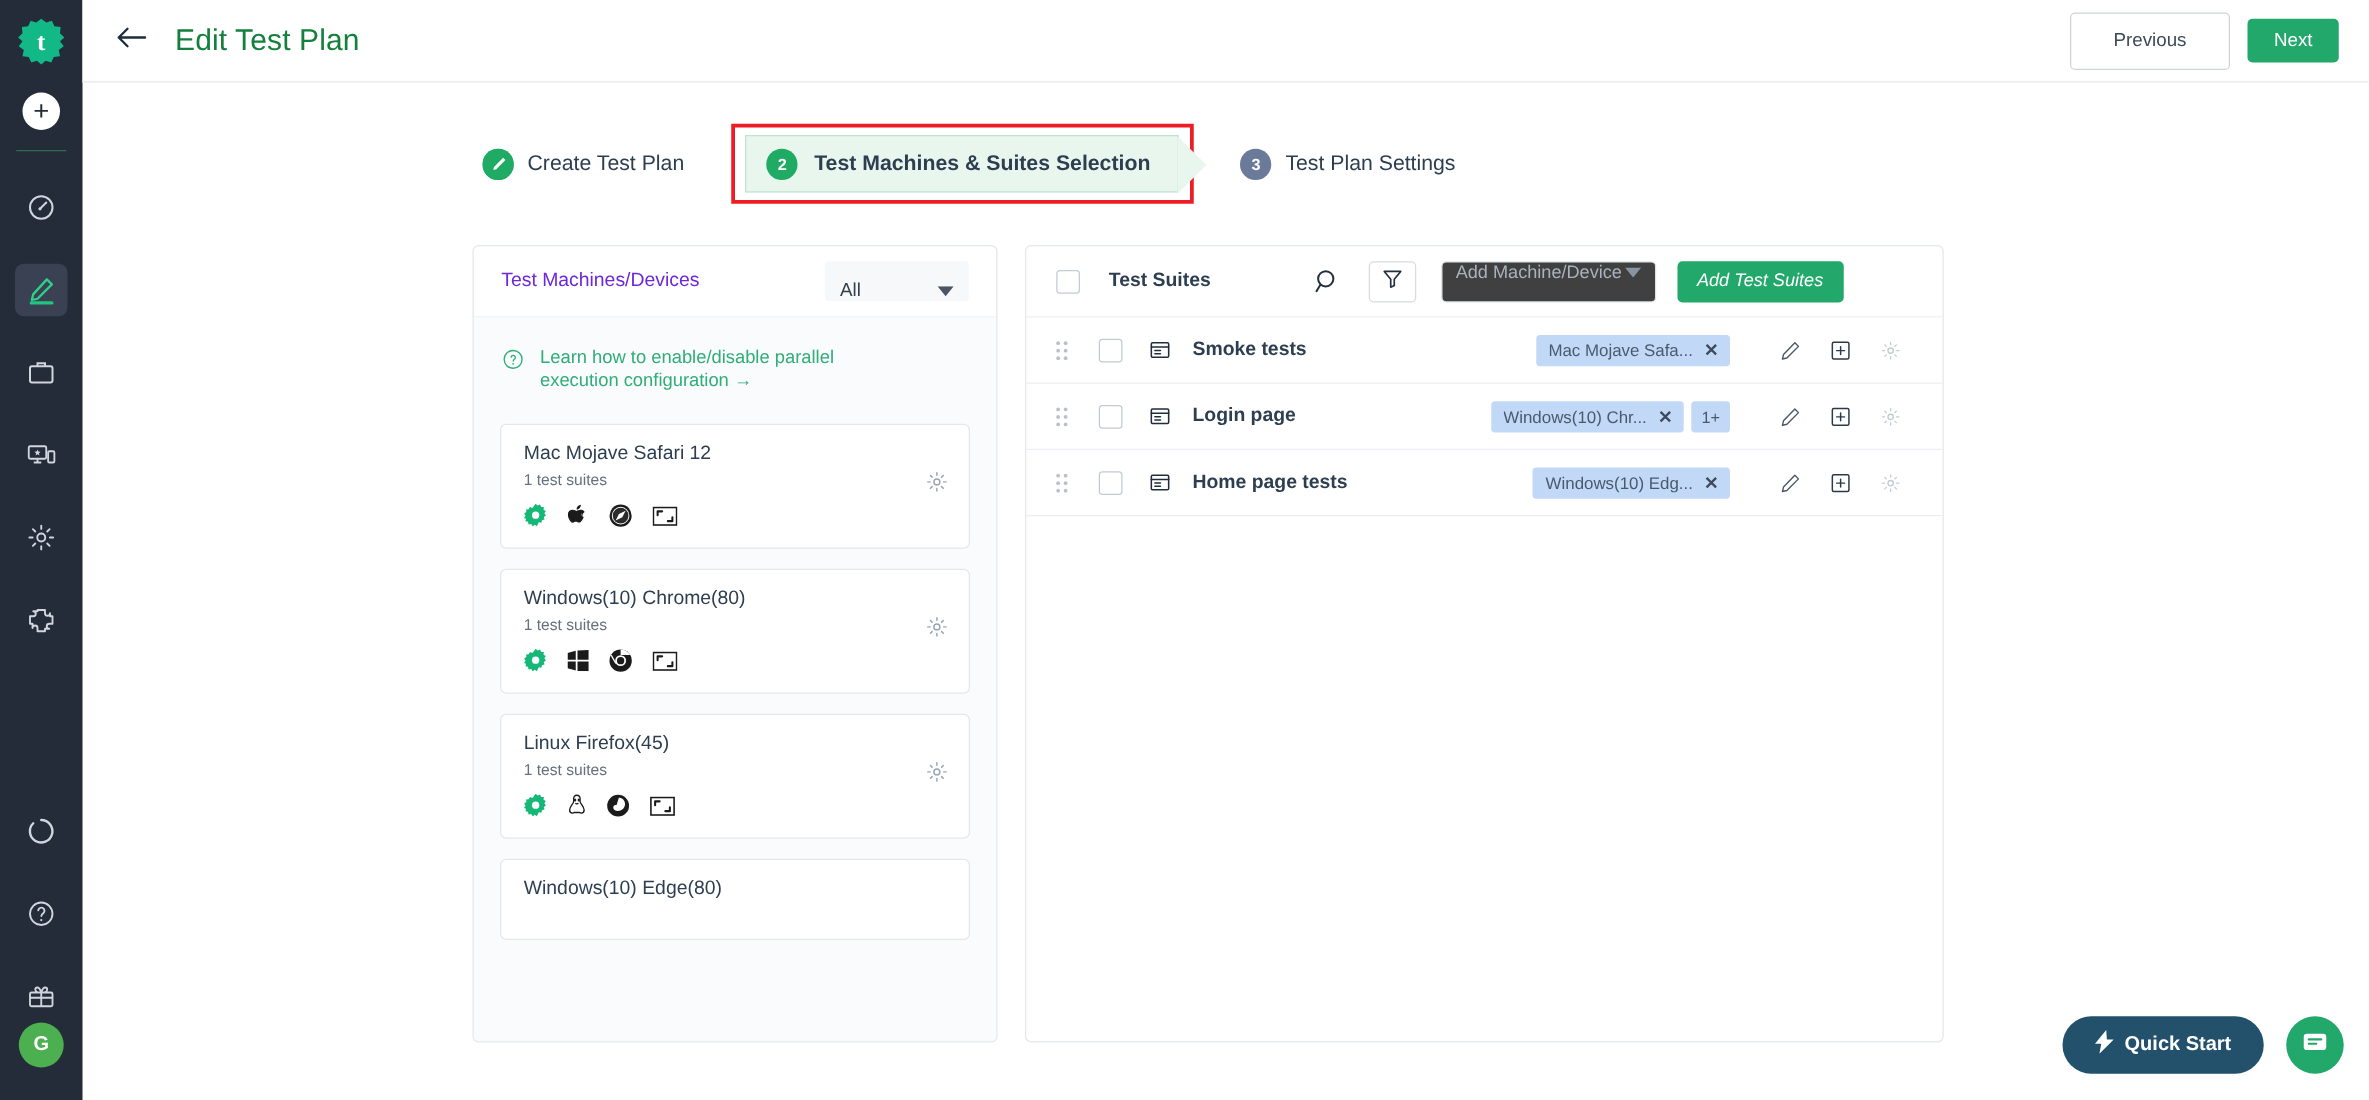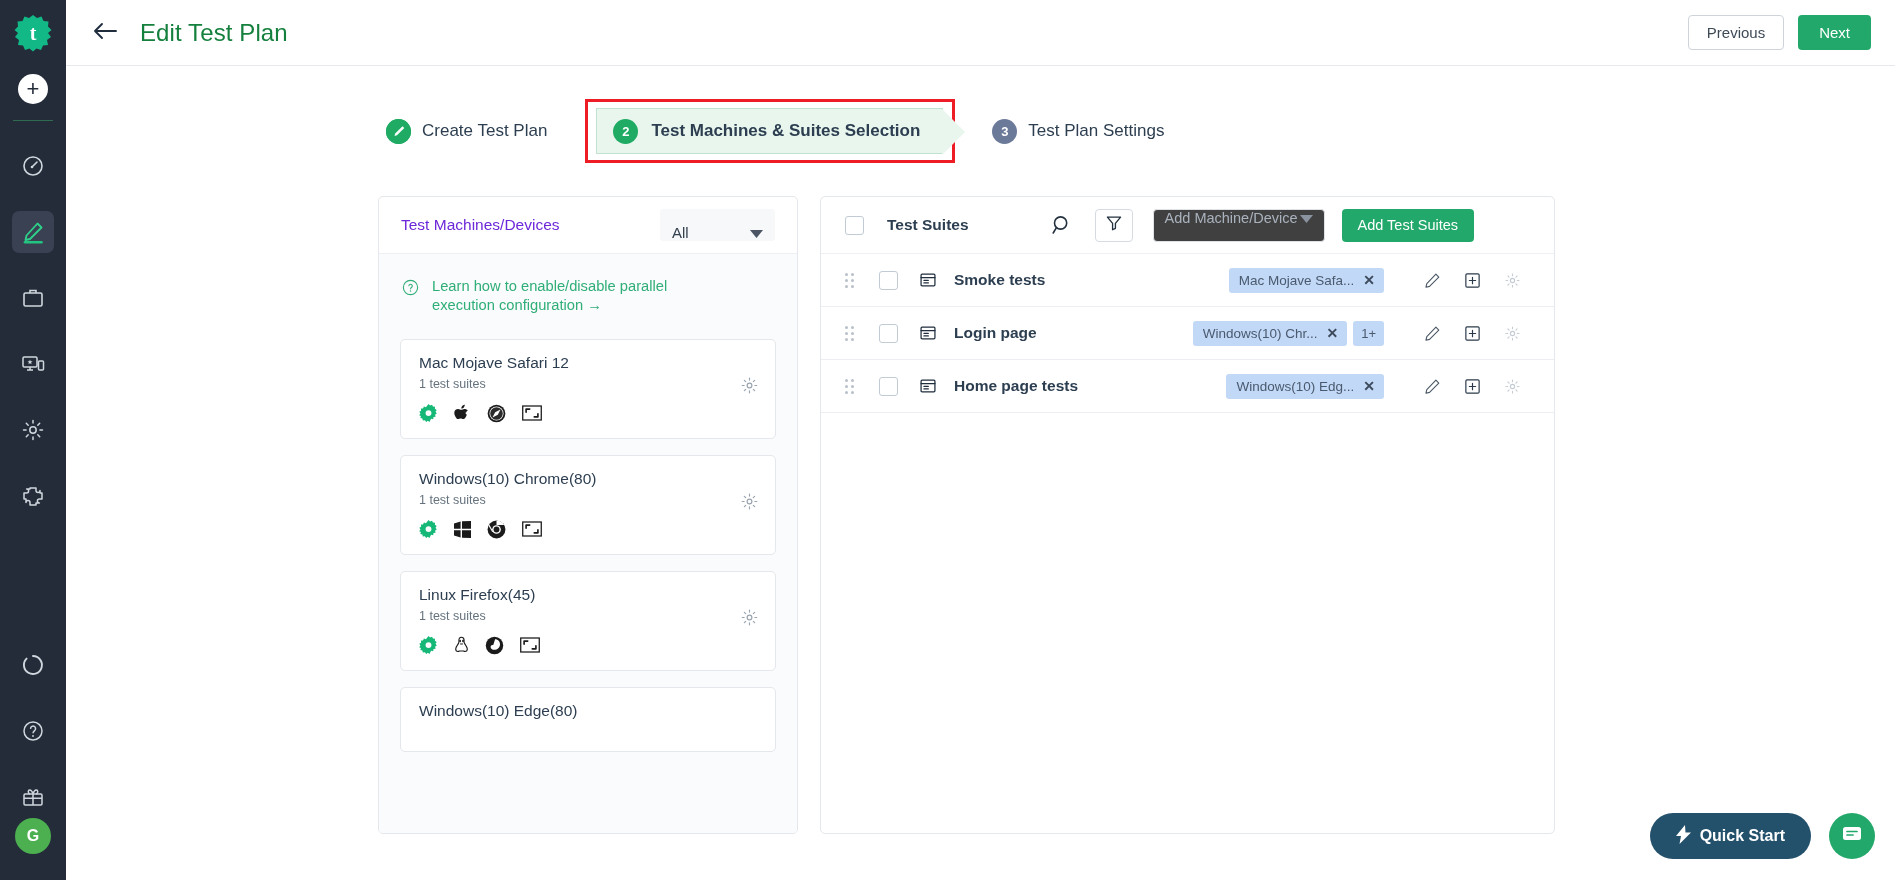--- a/index.html
+++ b/index.html
@@ -55,21 +55,21 @@
     display: flex; align-items: center;
   }
   #backbtn { margin-left: 22px; width: 34px; height: 34px;
     display: flex; align-items: center; justify-content: center; cursor: pointer; }
   #page-title {
     margin-left: 18px; font-size: 24px; color: #15803d; font-weight: 400;
     letter-spacing: .1px;
   }
   #topbar .tb-right { margin-left: auto; margin-right: 24px; display: flex; gap: 14px; align-items: center; }
   .btn-outline {
-    height: 35px; padding: 0 18px; border: 1px solid #cfd4da; border-radius: 4px;
+    height: 46px; padding: 0 34px; border: 1px solid #cfd4da; border-radius: 4px;
     background: #fff; color: #3e4a56; font-size: 15px; cursor: pointer;
     display: flex; align-items: center;
   }
   .btn-primary {
     height: 35px; padding: 0 21px; border: none; border-radius: 4px;
     background: #22a86a; color: #fff; font-size: 15px; cursor: pointer;
     display: flex; align-items: center;
   }
 
   
@@ -165,21 +165,21 @@
   }
   #machine-select {
     margin-left: 20px; width: 172px; height: 33px; border: 1px solid #dfe3e8;
     border-radius: 4px; display: flex; align-items: flex-start; padding: 0 11px;
     font-size: 14.5px; color: #a9b2bd; cursor: pointer; background: #404040;
   }
   #machine-select .caret { margin-left: auto; }
   #add-suites-btn {
     margin-left: 17px; height: 33px; padding: 0 16px; background: #22a86a;
     color: #fff; border: none; border-radius: 4px; font-size: 14.5px;
-    display: flex; align-items: center; cursor: pointer;
+    display: flex; align-items: center; cursor: pointer; font-style: italic;
   }
   .suite-row {
     height: 53px; display: flex; align-items: center;
     border-bottom: 1px solid #eceef1; padding: 0 0 0 24px;
   }
   .drag-dots { width: 14px; cursor: grab; display: flex; flex-wrap: wrap; gap: 3px; flex: 0 0 auto; }
   .drag-dots i { width: 3px; height: 3px; background: #b9c0c9; border-radius: 50%; display: block; }
   .suite-row .cbox { margin-left: 20px; }
   .suite-icon { margin-left: 22px; display: flex; align-items: center; }
   .suite-name { margin-left: 18px; font-size: 15.5px; color: #2c3e50; font-weight: 700; }

